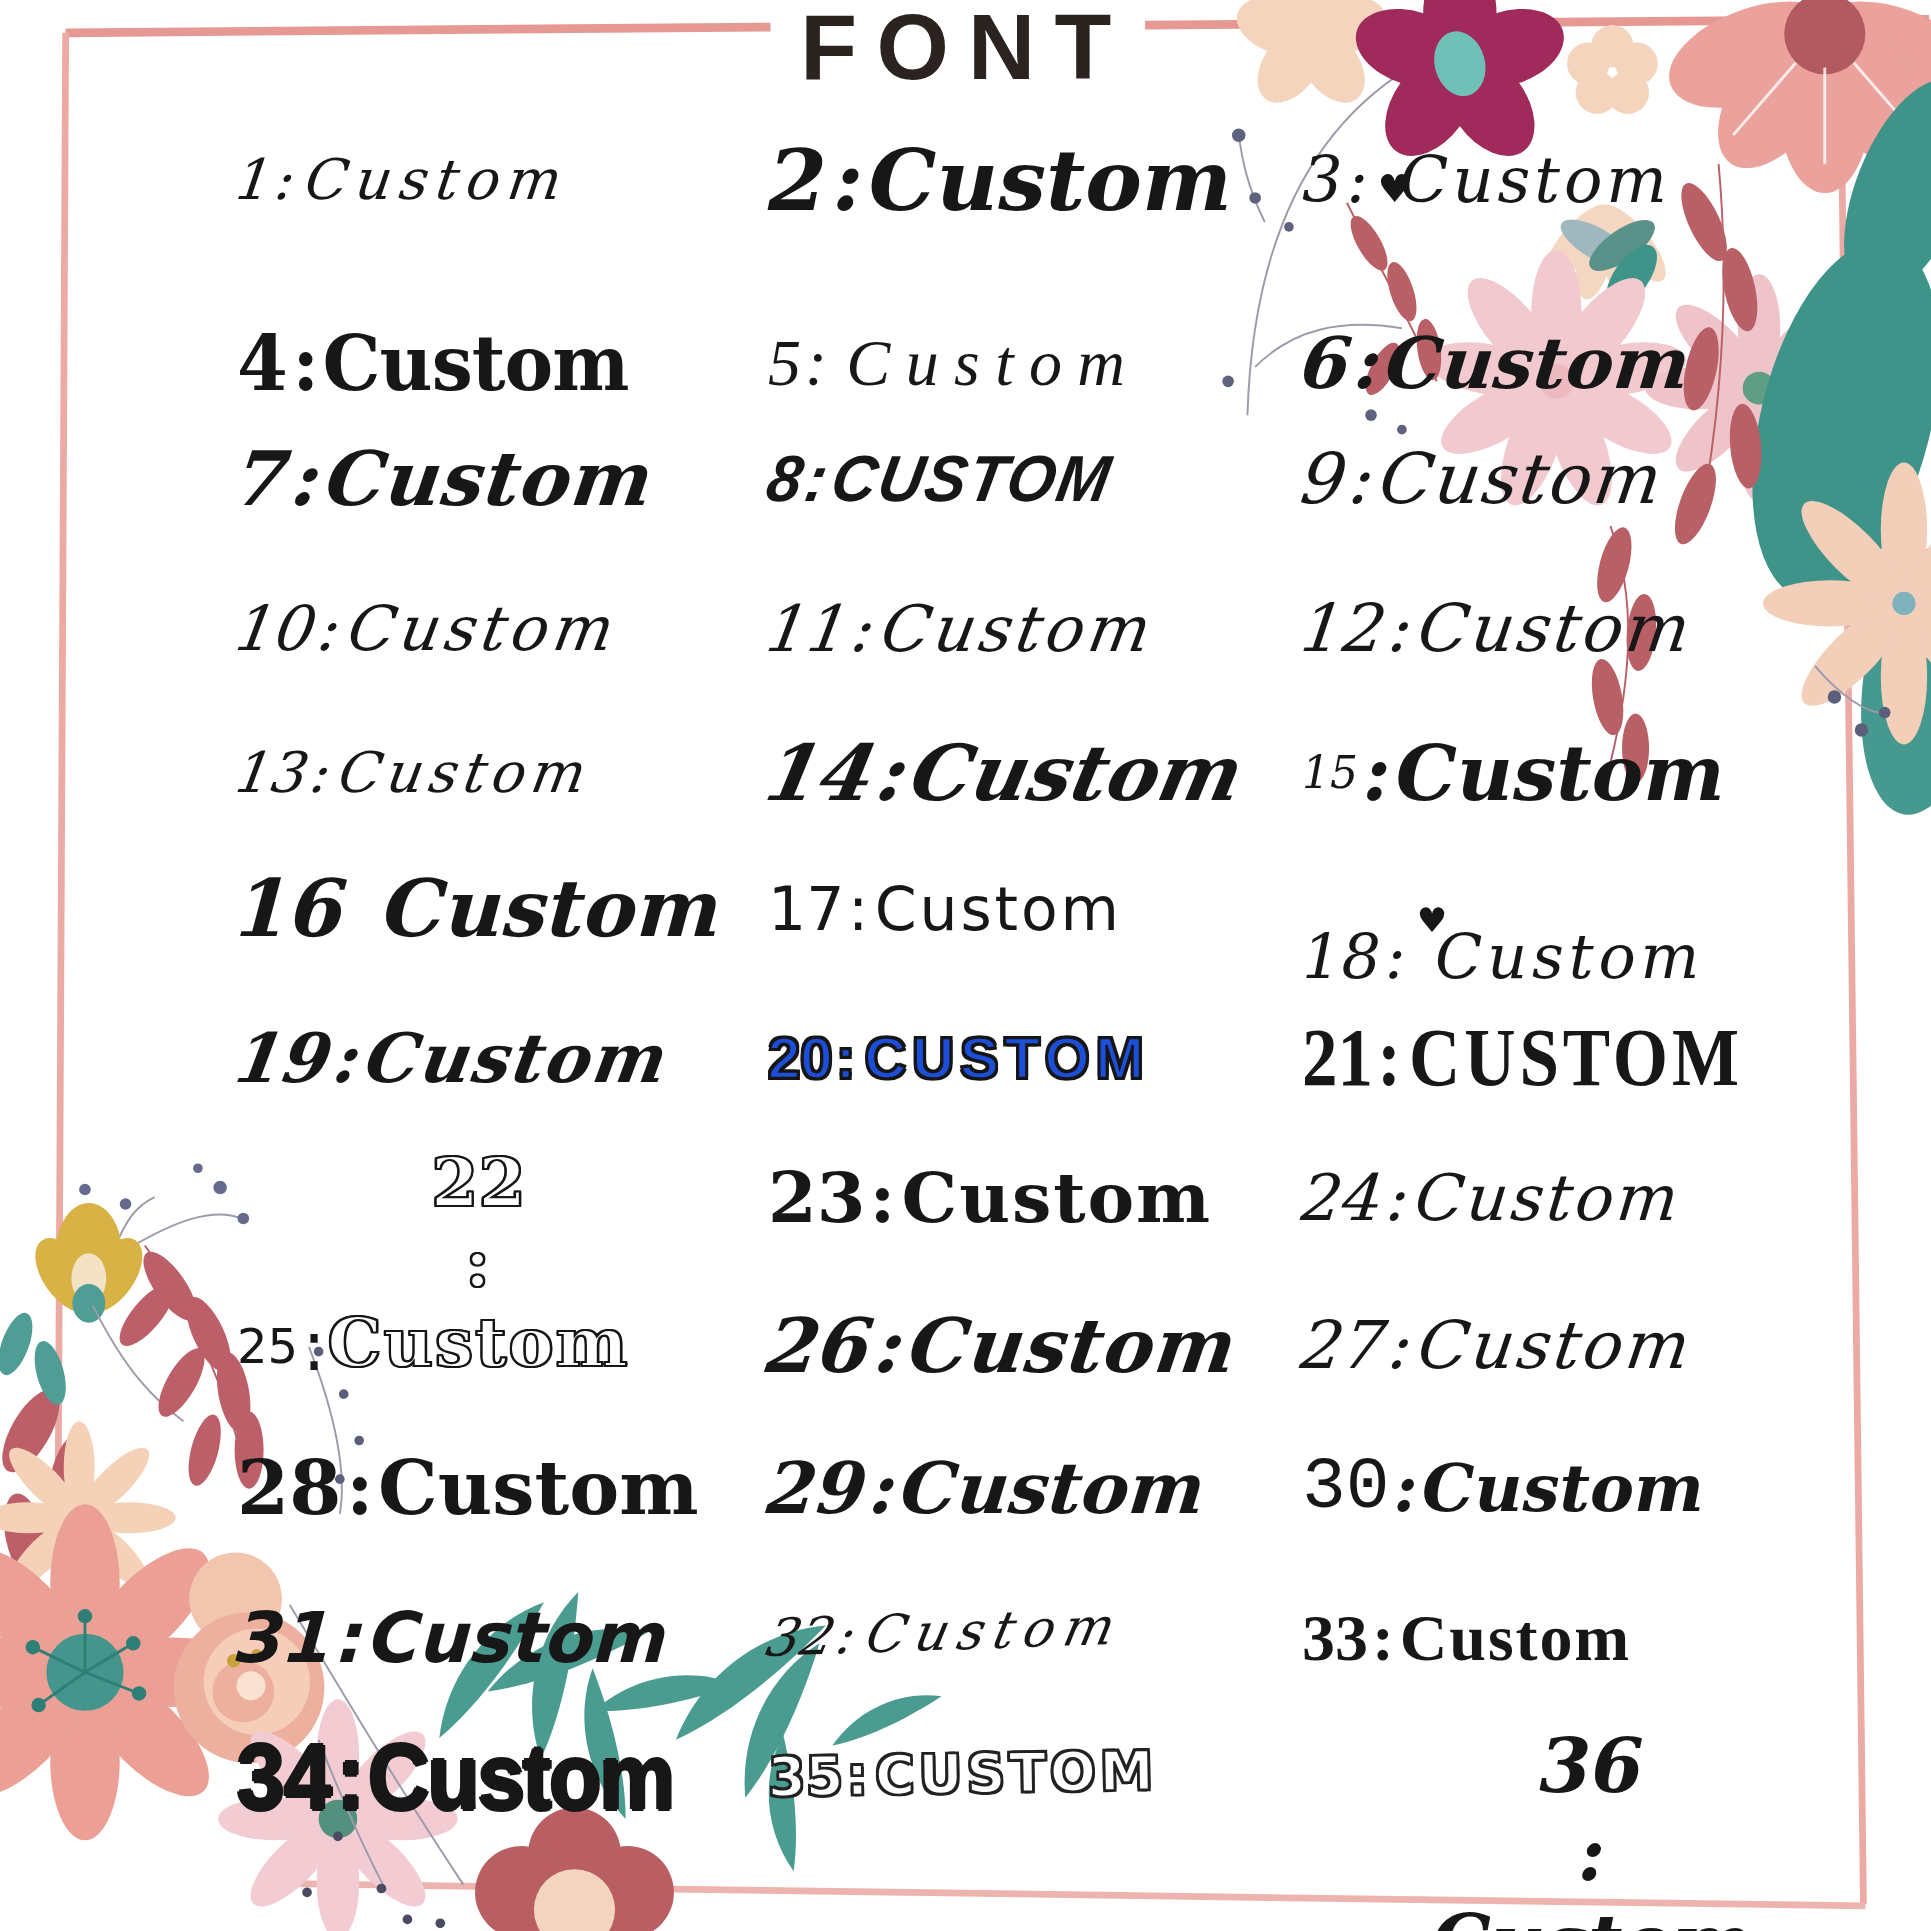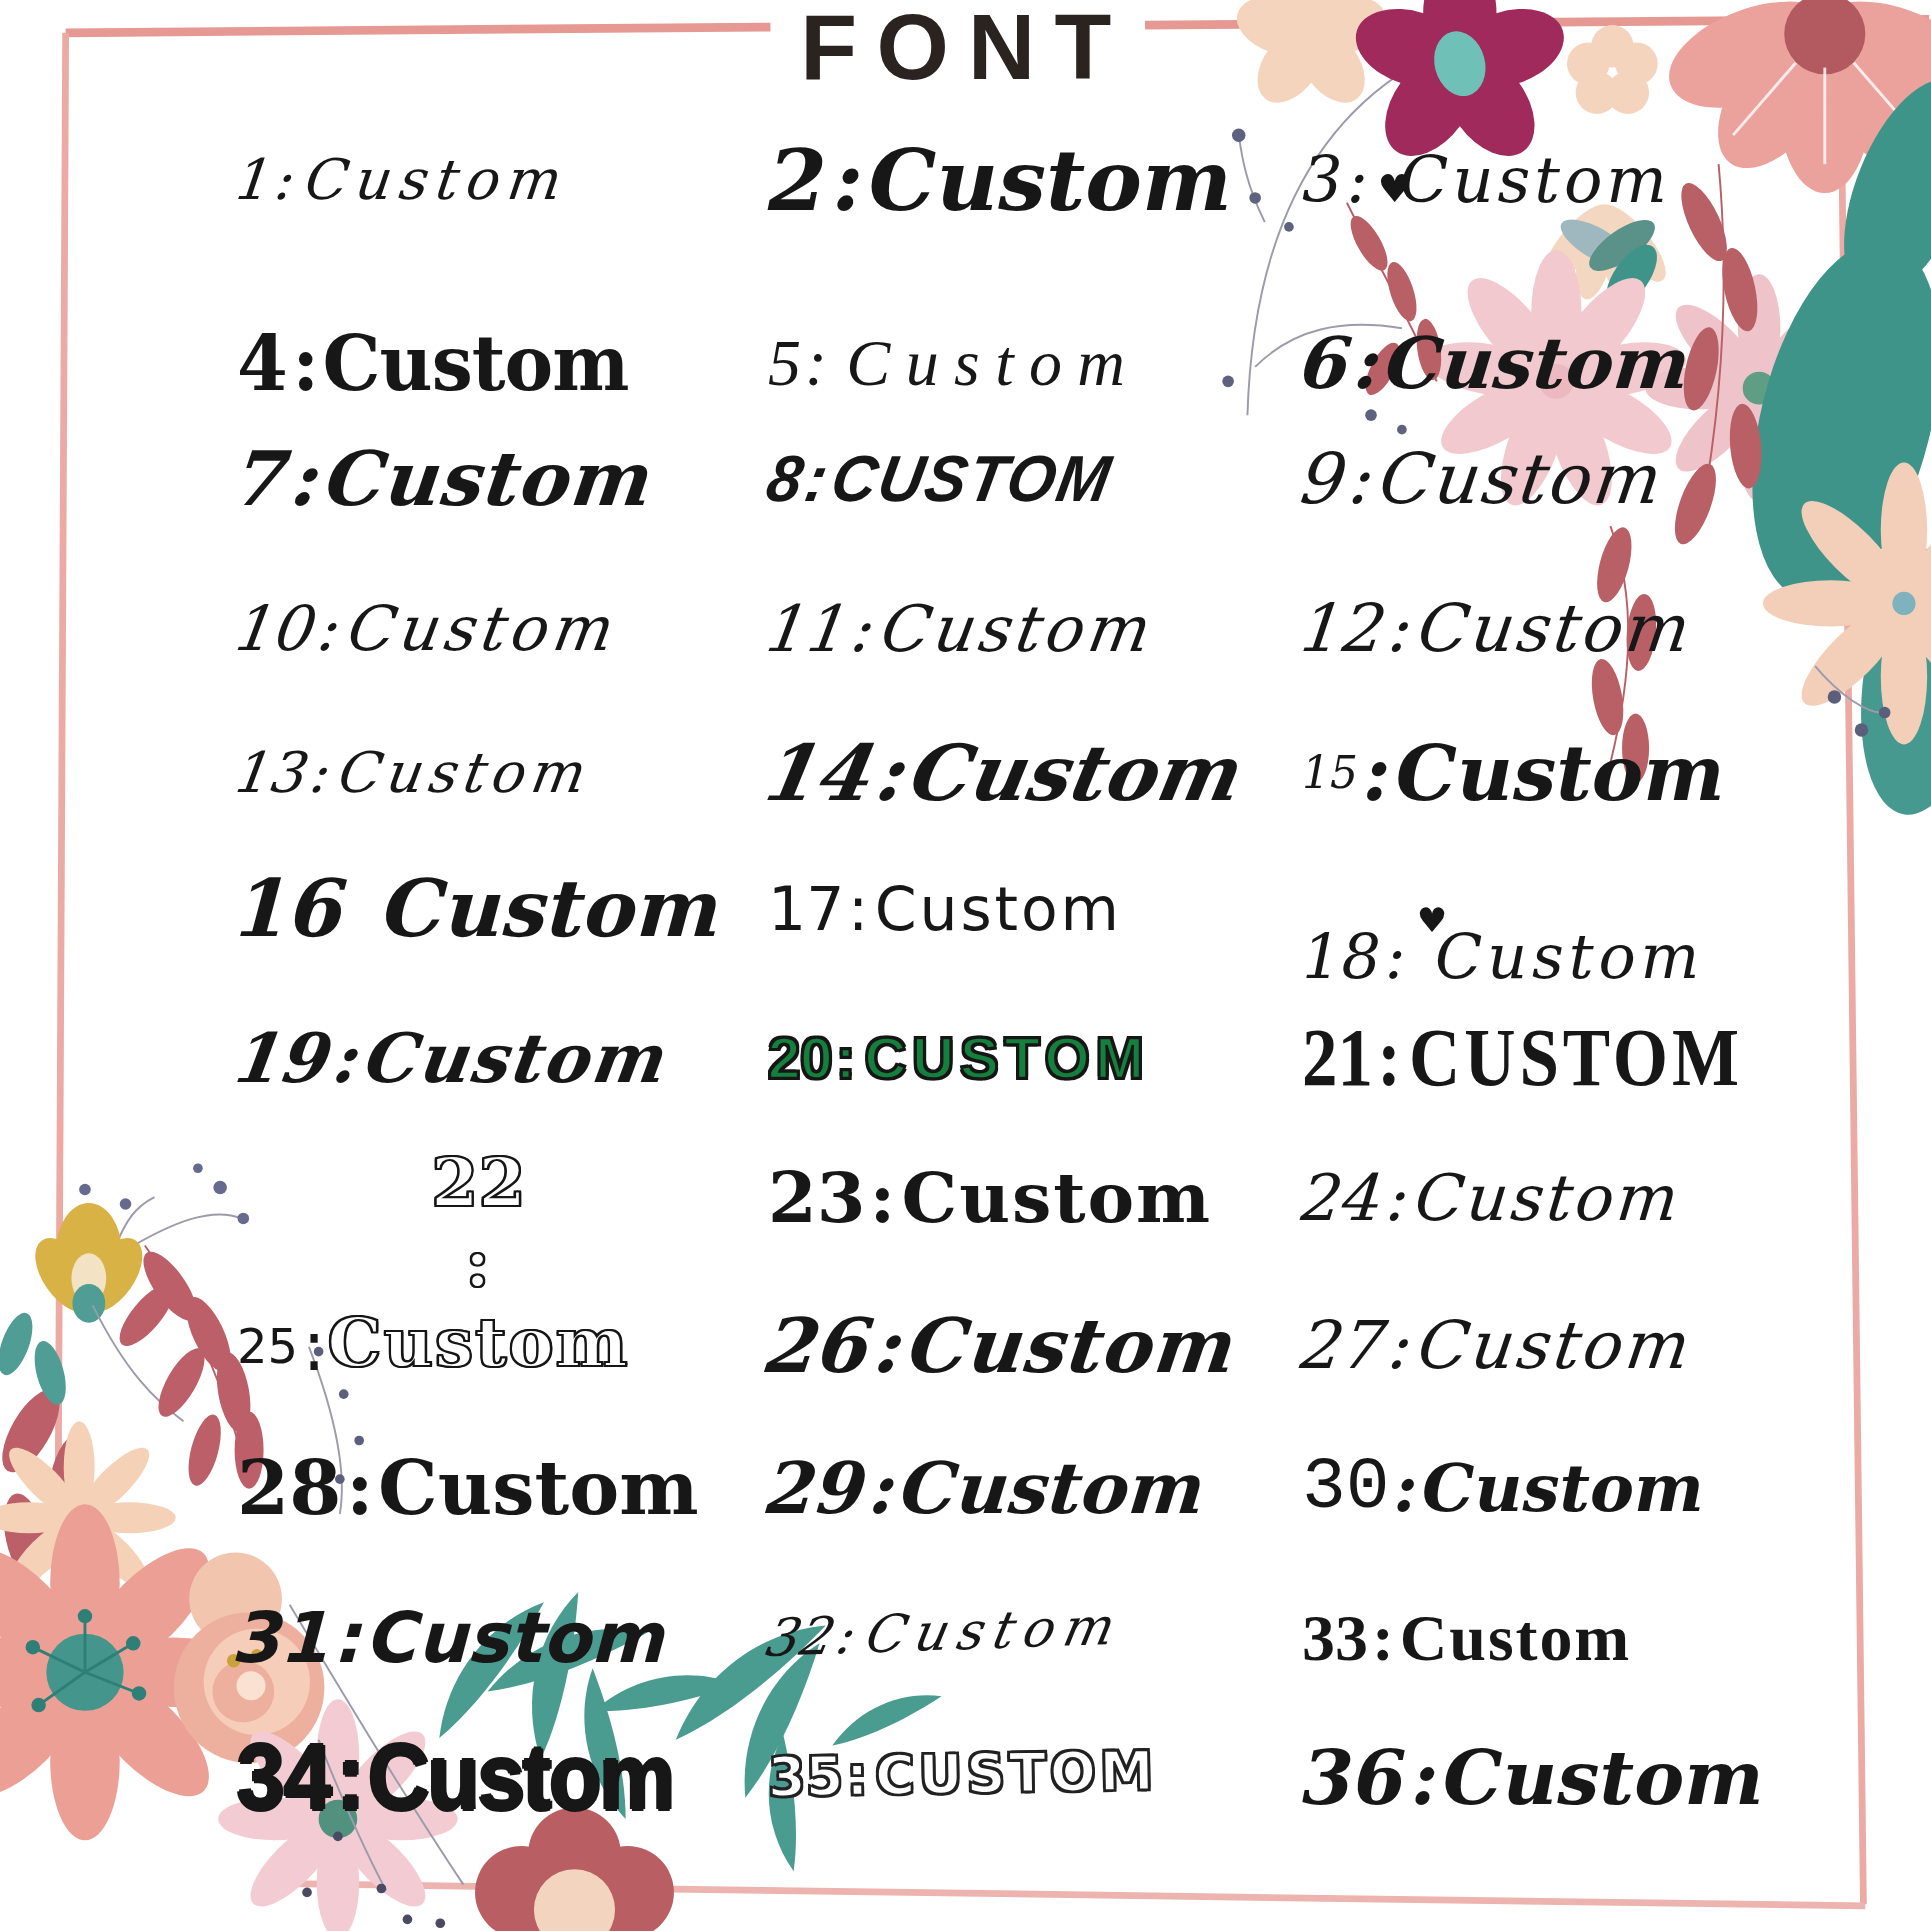--- a/index.html
+++ b/index.html
@@ -31,21 +31,21 @@
   .s-italic-script{font:italic 400 66px "DejaVu Serif",serif;letter-spacing:2.9px;transform:skewX(-8deg);}
   .s-light-formal-script{font:italic 400 56px "DejaVu Serif",serif;letter-spacing:5.8px;transform:skewX(-10deg);}
   .s-heavy-brush-script{font:italic 700 77px "DejaVu Serif",serif;transform:skewX(-12deg);}
   .s-big-script-small-num{font:italic 700 77px "DejaVu Serif",serif;}
   .s-big-script-small-num .num{font-size:44px;font-weight:400;}
   .s-heavy-brush{font:italic 700 79px "DejaVu Serif",serif;transform:skewX(-4deg);}
   .s-playful-hand{font:400 60px "DejaVu Sans",sans-serif;letter-spacing:2.9px;}
   .s-cute-heart-script{font:italic 400 62px "DejaVu Serif",serif;letter-spacing:4.8px;margin-top:48px;}
   .s-cute-heart-script .heart{font-size:.55em;margin:0 -.5em 0 .08em;align-self:flex-start;transform:translateY(.05em);}
   .s-bold-calligraphy{font:italic 700 68px "DejaVu Serif",serif;letter-spacing:1.9px;transform:skewX(-10deg);}
-  .s-collegiate-outline{font:700 58px "Liberation Sans",sans-serif;letter-spacing:5.8px;color:#15803d;
+  .s-collegiate-outline{font:700 58px "Liberation Sans",sans-serif;letter-spacing:5.8px;color:#1d4ed8;
       -webkit-text-stroke:2.4px #161616;
       text-shadow:-1.9px -1.9px 0 #161616,1.9px -1.9px 0 #161616,-1.9px 1.9px 0 #161616,1.9px 1.9px 0 #161616;}
   .s-western-tuscan{font:700 71px "Liberation Serif",serif;letter-spacing:3.9px;transform:scaleY(1.15);}
   .s-blackletter-outline{font:700 68px "DejaVu Serif",serif;letter-spacing:1.9px;color:#fff;
       -webkit-text-stroke:1.9px #161616;
       text-shadow:-1.4px -1.4px 0 #161616,1.4px -1.4px 0 #161616,-1.4px 1.4px 0 #161616,1.4px 1.4px 0 #161616;flex-direction:column;}
   .s-retro-bold-serif{font:700 70px "DejaVu Serif",serif;letter-spacing:1.9px;}
   .s-looped-script{font:italic 400 64px "DejaVu Serif",serif;letter-spacing:2.9px;transform:skewX(-6deg);}
   .s-arabic{font:400 70px "DejaVu Sans",sans-serif;}
   .s-arabic .num{font-size:48px;}
@@ -54,21 +54,21 @@
   .s-thin-num-script{font:italic 700 66px "DejaVu Serif",serif;}
   .s-thin-num-script .num{font-style:normal;font-weight:400;font-size:73px;font-family:Liberation Mono, monospace;}
   .s-marker-bold-italic{font:italic 700 70px "DejaVu Sans",sans-serif;transform:skewX(-4deg);}
   .s-monoline-hand{font:italic 400 52px "DejaVu Serif",serif;letter-spacing:8.7px;transform:skewX(-14deg) rotate(-2deg);}
   .s-gothic-serif{font:700 66px "Liberation Serif",serif;letter-spacing:1.9px;}
   .s-ultra-heavy{font:700 85px "Liberation Sans",sans-serif;letter-spacing:-1.9px;transform:scaleY(1.08);
       text-shadow:1.9px 0 #171717,-1.9px 0 #171717,0 1.9px #171717,0 -1.9px #171717;}
   .s-bone-outline{font:700 54px "DejaVu Sans",sans-serif;letter-spacing:3.9px;color:#fff;transform:rotate(-1deg);
       -webkit-text-stroke:1.9px #222;
       text-shadow:-1.9px -1.9px 0 #222,1.9px -1.9px 0 #222,-1.9px 1.9px 0 #222,1.9px 1.9px 0 #222;}
-  .s-bold-italic-serif{font:italic 700 75px "DejaVu Serif",serif;}
+  .s-bold-italic-serif{font:italic 700 75px "DejaVu Serif",serif;flex-direction:column;}
 </style>
 </head>
 <body>
 
 <div class="page">
 
   <svg class="decor" viewBox="0 0 2000 2000" xmlns="http://www.w3.org/2000/svg">
 
     <g>
       <line x1="68" y1="34" x2="798" y2="28" stroke="#e69893" stroke-width="9"></line>

